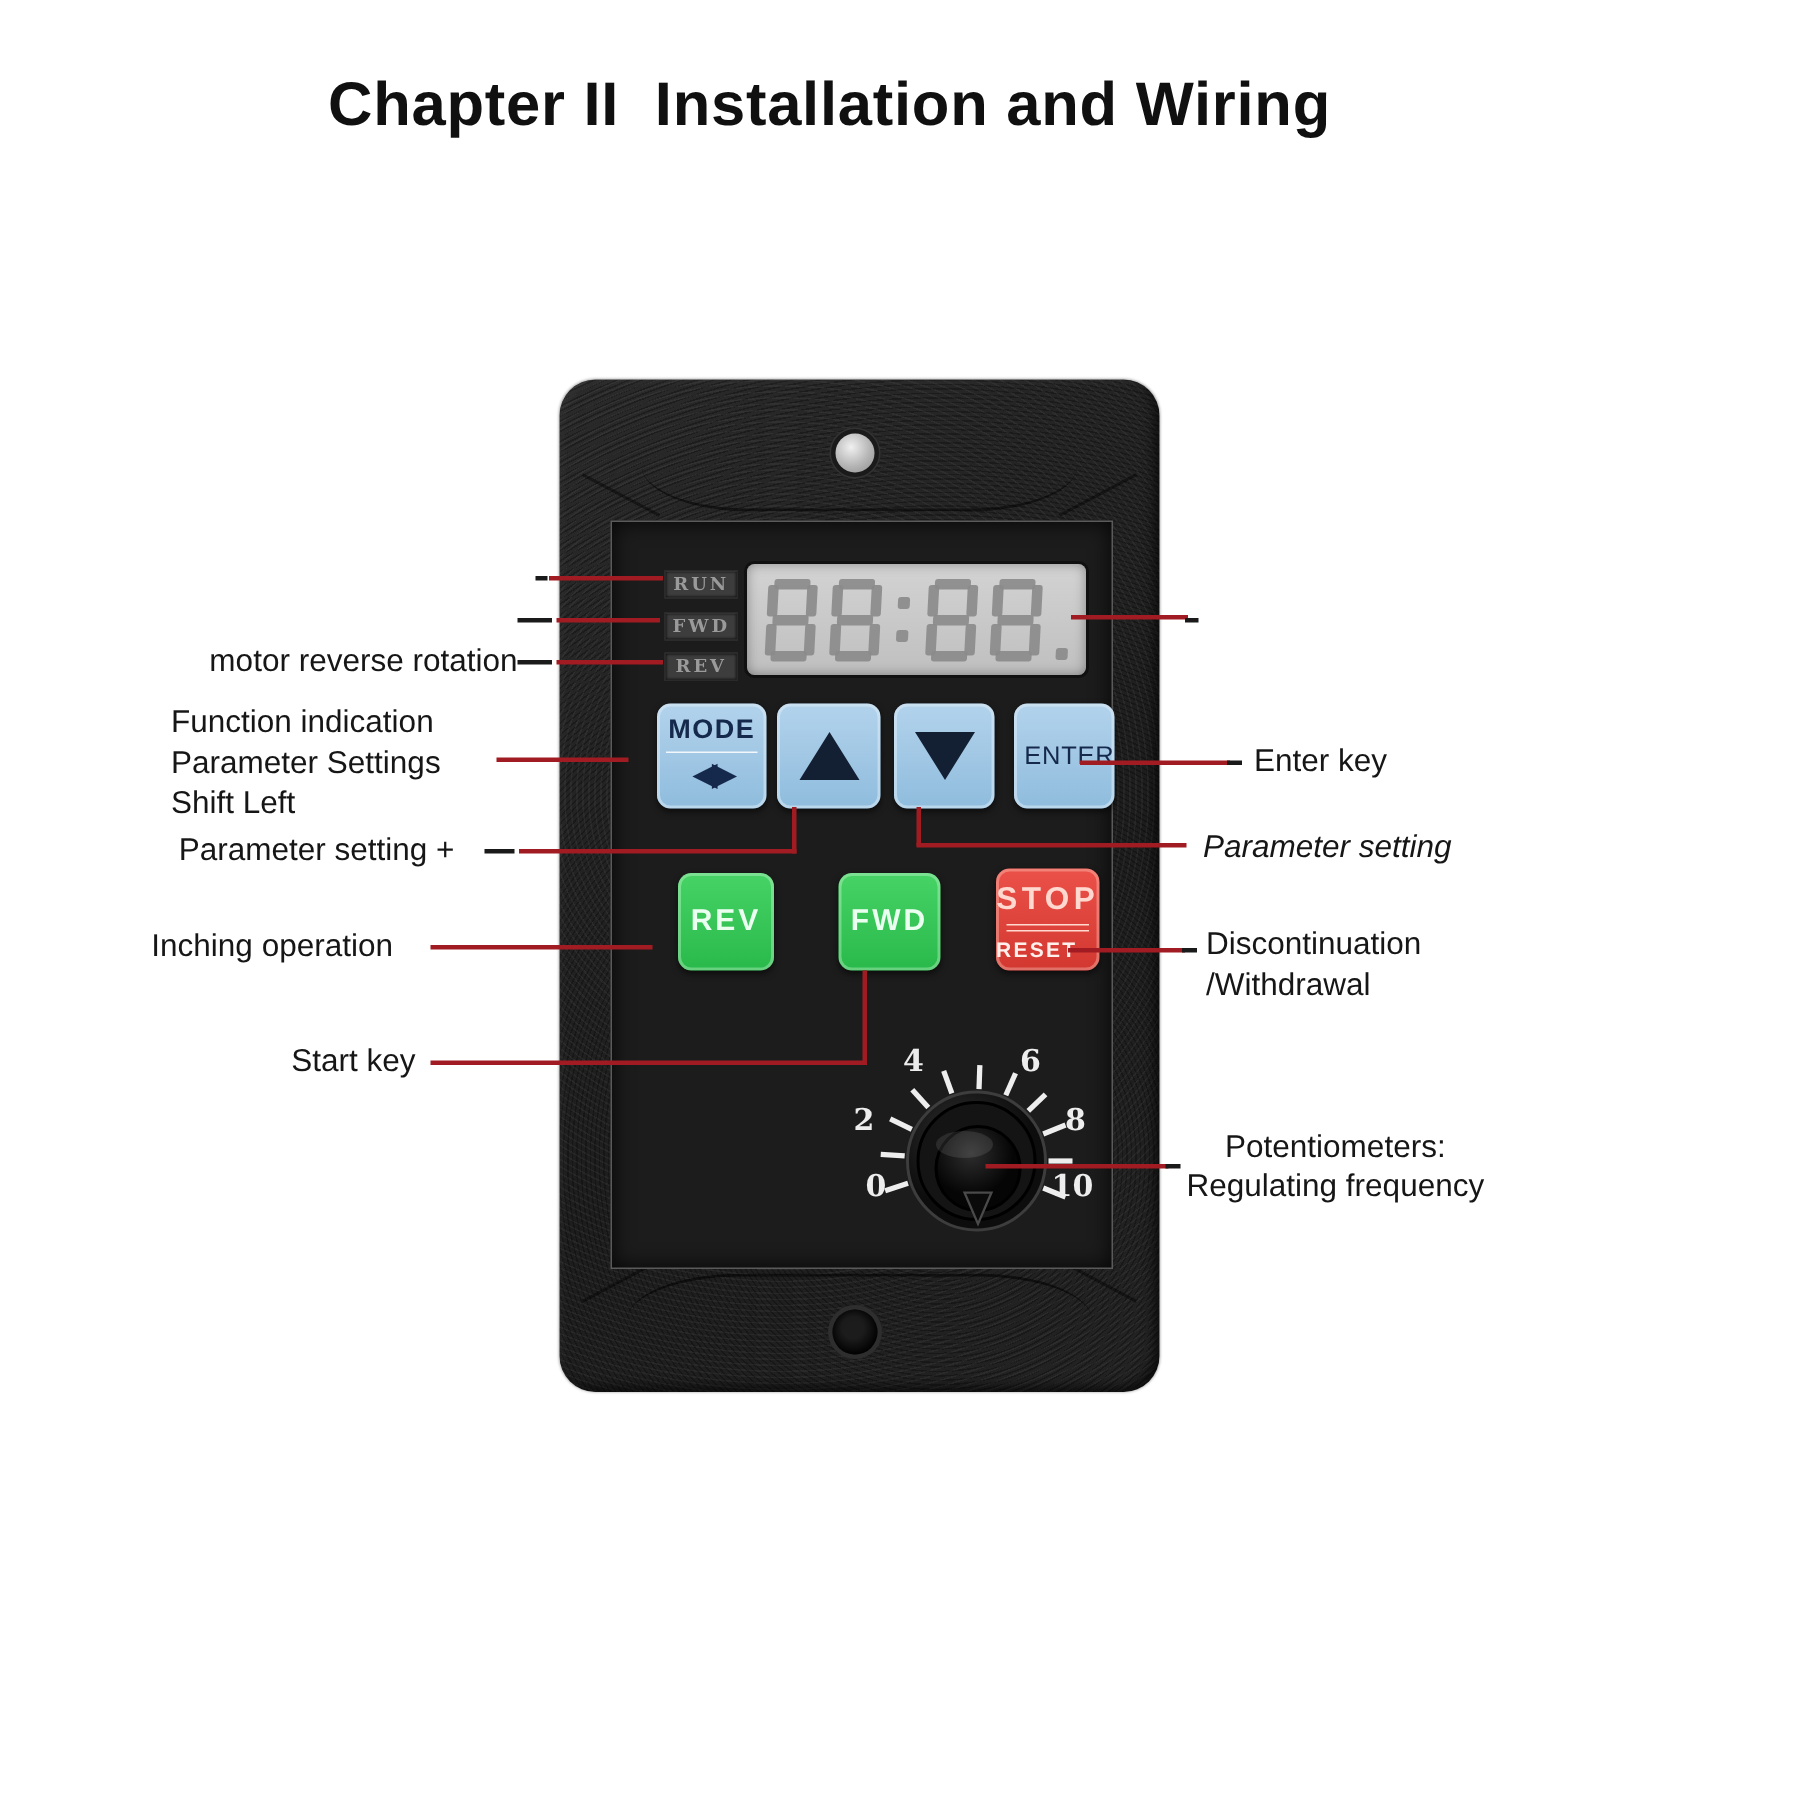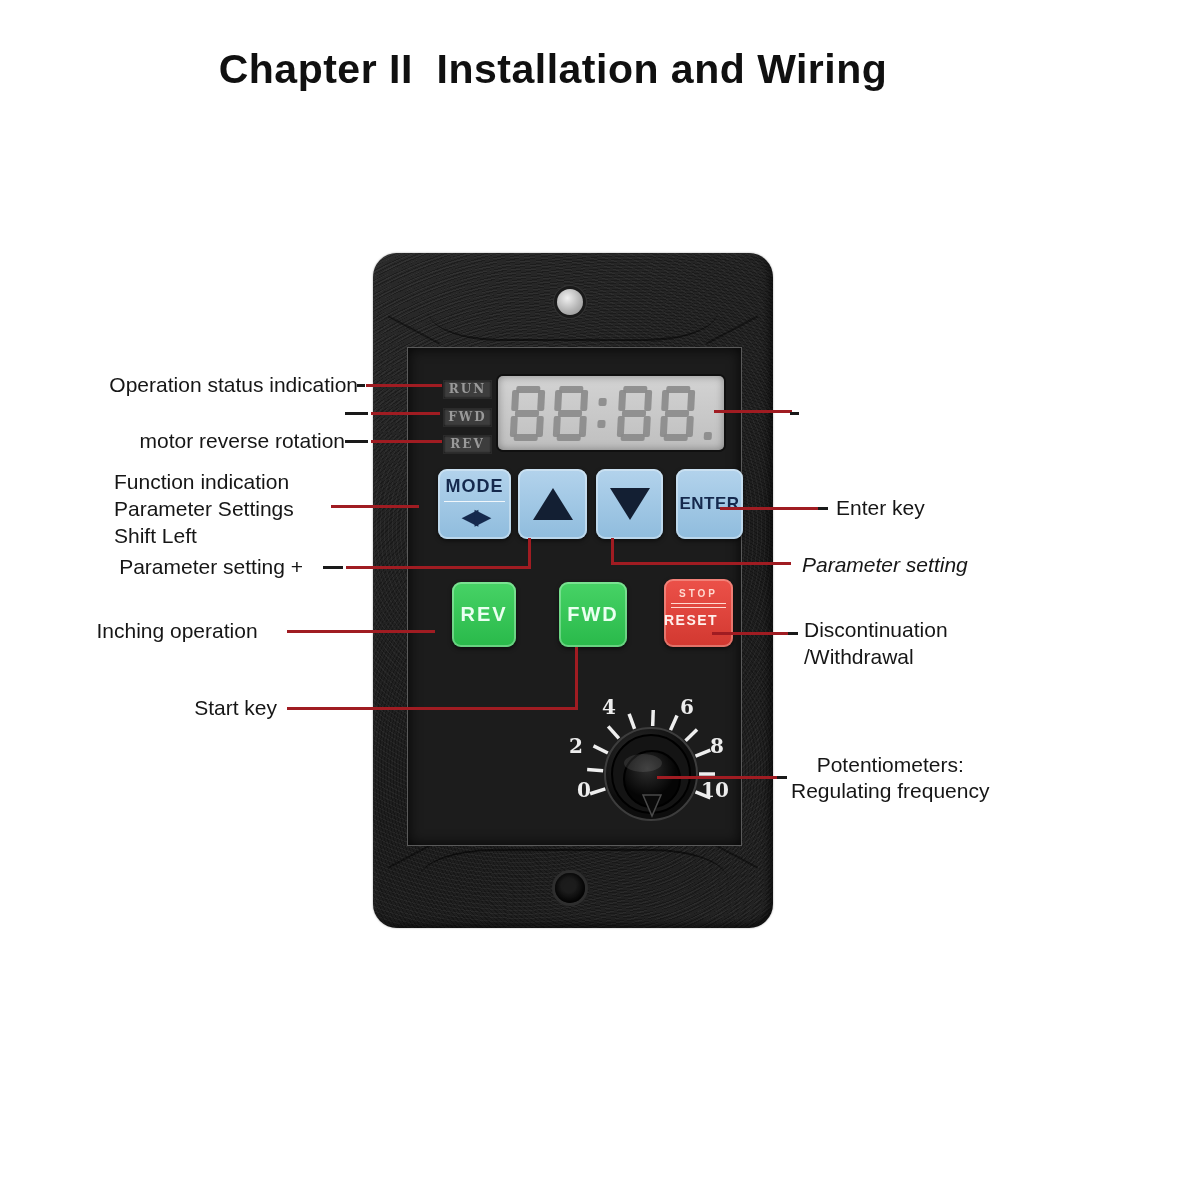--- a/index.html
+++ b/index.html
@@ -66,49 +66,46 @@
     box-shadow:0 0 0 2px rgba(220,255,230,.35) inset, 0 2px 4px rgba(0,0,0,.55);
     color:#eafff0;}
   .btn.red{background:linear-gradient(180deg,#ec5149,#d23830);
     box-shadow:0 0 0 2px rgba(255,220,210,.35) inset, 0 2px 4px rgba(0,0,0,.55);
     color:#ffe2da;}
   .btn .big{font-size:20px;font-weight:bold;letter-spacing:2px;text-align:center;}
   .mode-label{font-size:18px;font-weight:bold;letter-spacing:1px;text-align:center;margin-top:7px;}
   .mode-div{width:84%;height:1px;background:rgba(255,255,255,.85);margin:4px auto 0;}
   .mode-glyph{font-family:"DejaVu Sans",sans-serif;font-size:22px;letter-spacing:-4px;
     text-align:center;line-height:30px;color:#15294d;}
-  .enter-label{font-size:17px;font-weight:bold;letter-spacing:.5px;text-align:center;line-height:70px;}
+  .enter-label{font-size:17px;font-weight:normal;letter-spacing:.5px;text-align:right;line-height:70px;}
   .gf{display:flex;align-items:center;justify-content:center;height:100%;}
-  .stop-line1{font-size:10px;font-weight:bold;letter-spacing:3px;text-align:center;margin-top:9px;color:#ffd9d0;}
+  .stop-line1{font-size:21px;font-weight:bold;letter-spacing:3px;text-align:center;margin-top:9px;color:#ffd9d0;}
   .stop-div{width:80%;height:3px;margin:4px auto;border-top:1px solid #ffd9d0;border-bottom:1px solid #ffd9d0;}
   .stop-line2{font-size:14px;font-weight:bold;letter-spacing:1.5px;color:#fff0ec;}
   .potsvg{position:absolute;left:131px;top:321px;overflow:visible;}
 </style>
 </head>
 <body>
 
 <div class="stage">
 
   <div class="title">Chapter II  Installation and Wiring</div>
 
-  <div class="lbl r-align" style="left:60px;top:371px;width:298px;">
-    <span>Operation status indication</span>
-  </div>
   <div class="lbl r-align" style="left:60px;top:427px;width:285px;">
     <span>motor reverse rotation</span>
   </div>
   <div class="lbl" style="left:114px;top:468px;">
     <span>Function indication</span>
     <span>Parameter Settings</span>
     <span>Shift Left</span>
   </div>
   <div class="lbl r-align" style="left:60px;top:553px;width:243px;">
     <span>Parameter setting +</span>
   </div>
-  <div class="lbl r-align" style="left:68px;top:617px;width:218px;text-align:center;">
+  <div class="lbl r-align" style="left:44px;top:617px;width:218px;">
     <span>Inching operation</span>
   </div>
   <div class="lbl r-align" style="left:60px;top:694px;width:217px;">
     <span>Start key</span>
   </div>
 
   <div class="lbl" style="left:836px;top:494px;">
     <span>Enter key</span>
   </div>
   <div class="lbl" style="left:802px;top:551px;font-style:italic;">

